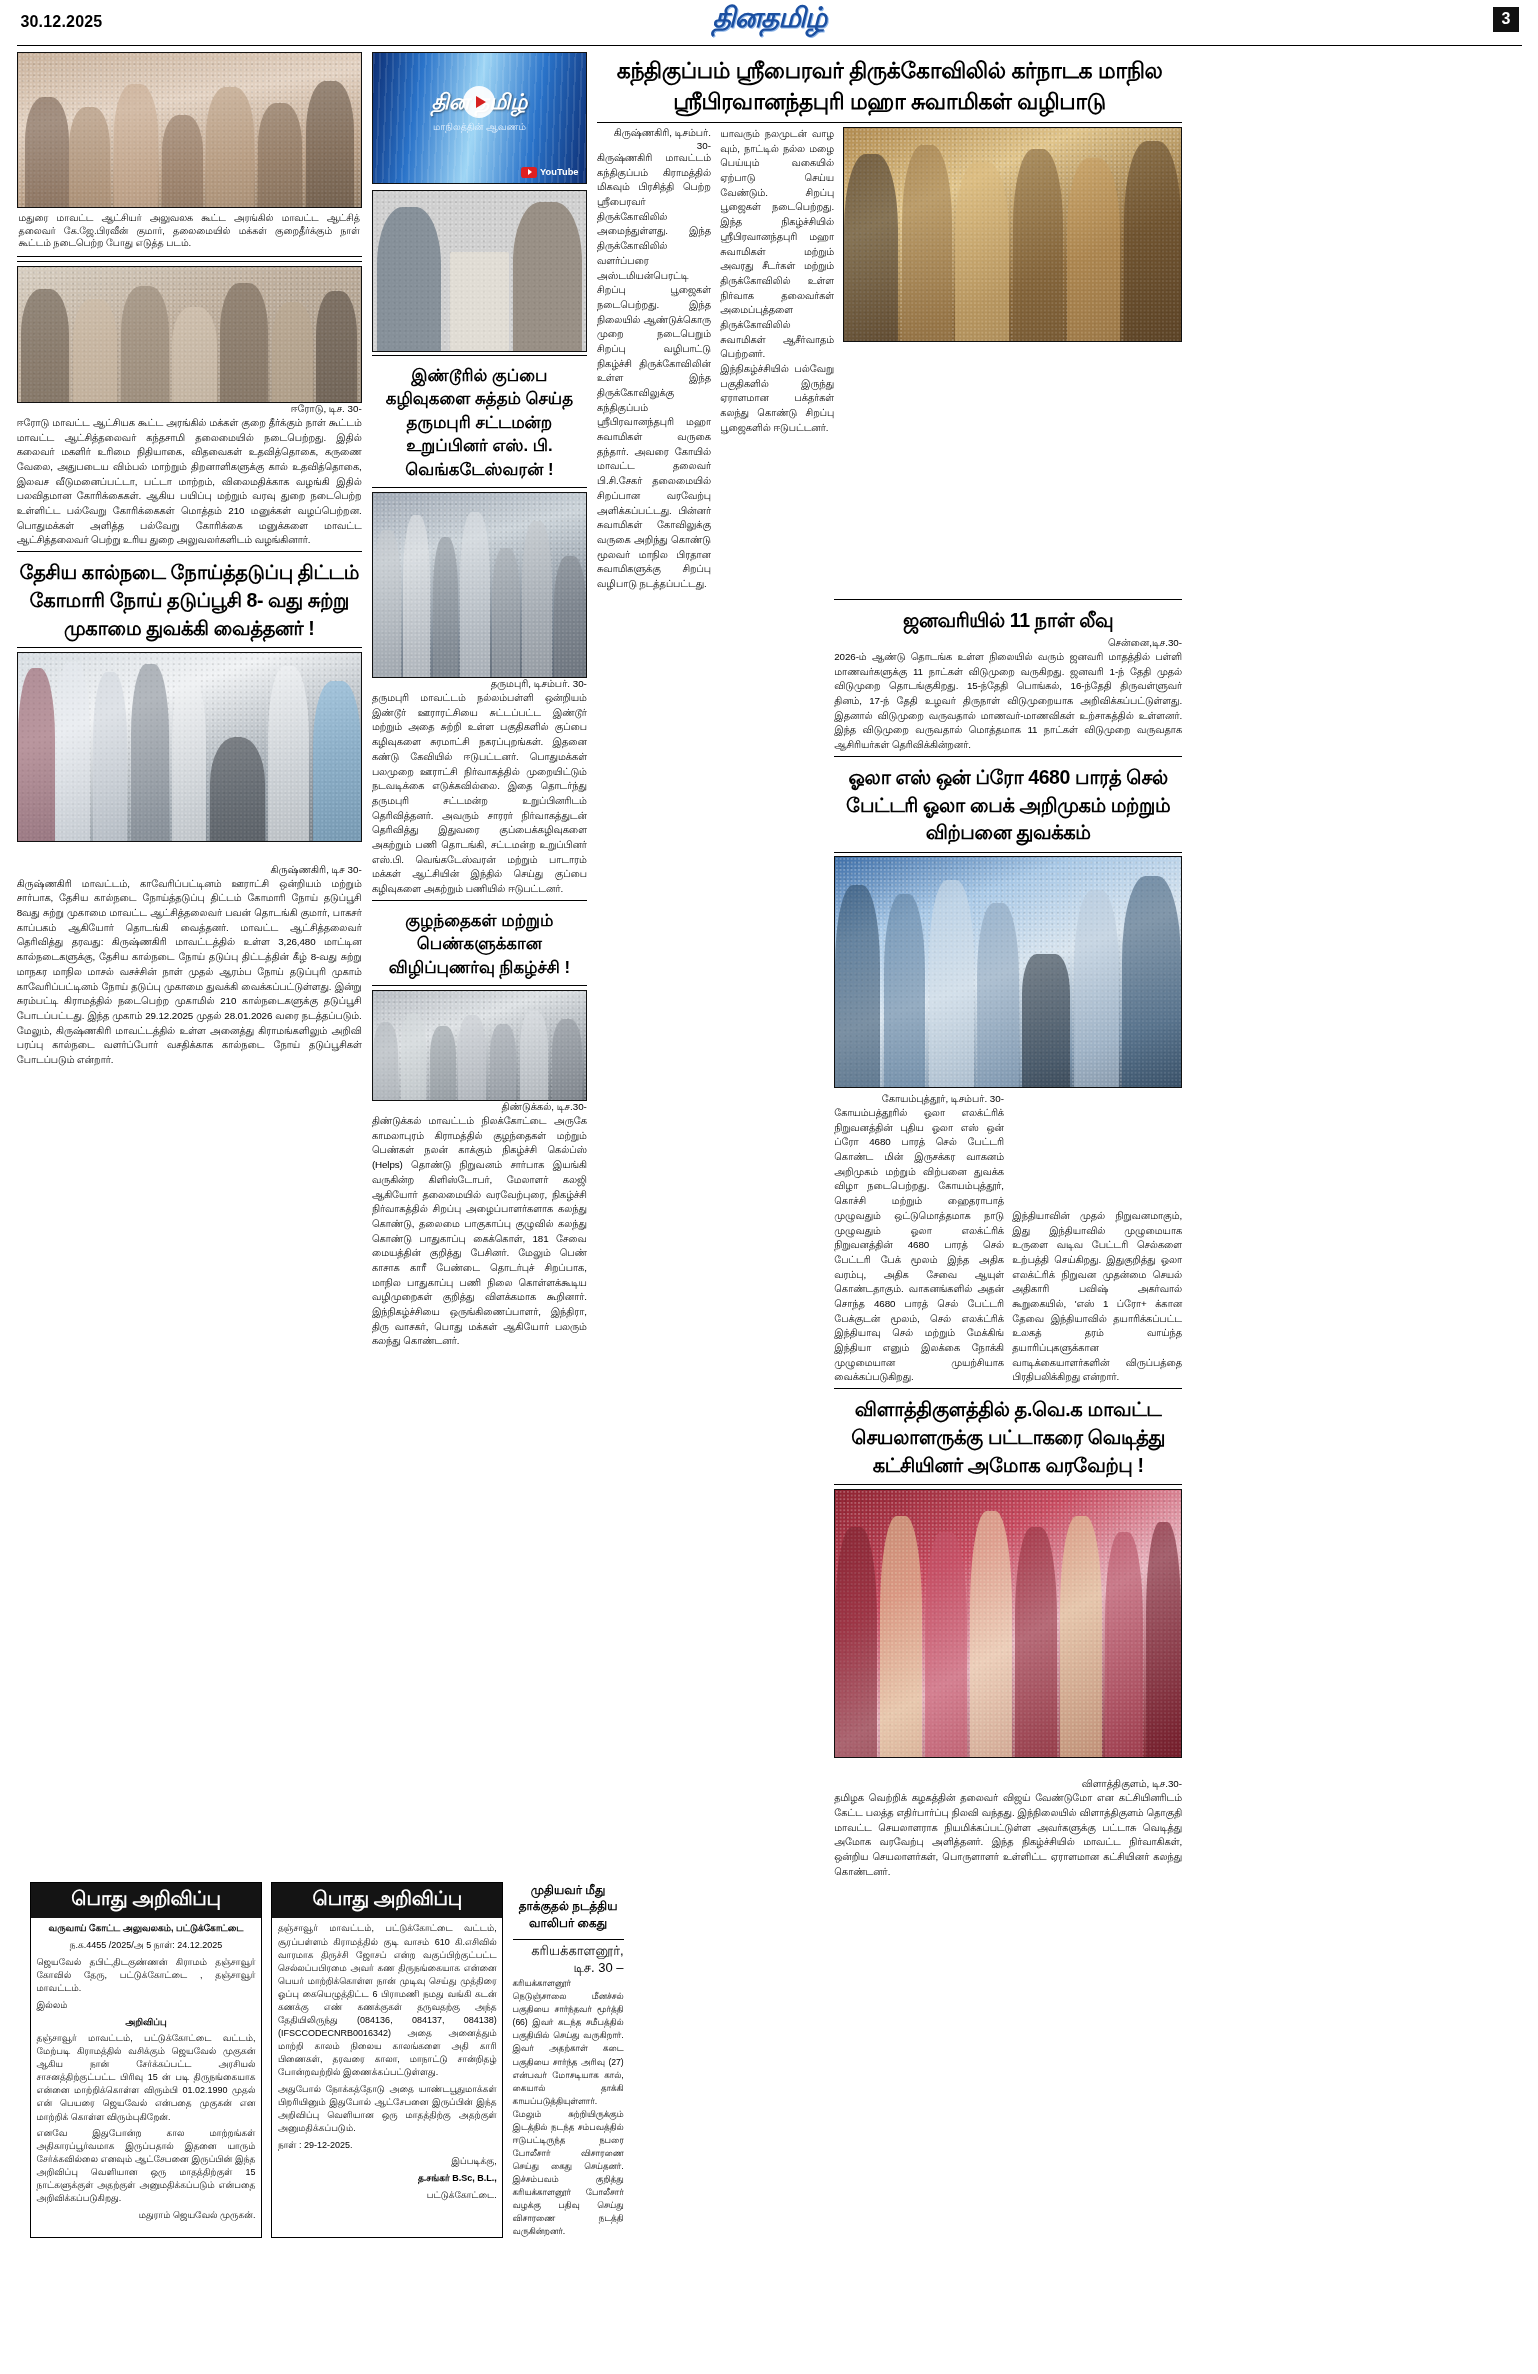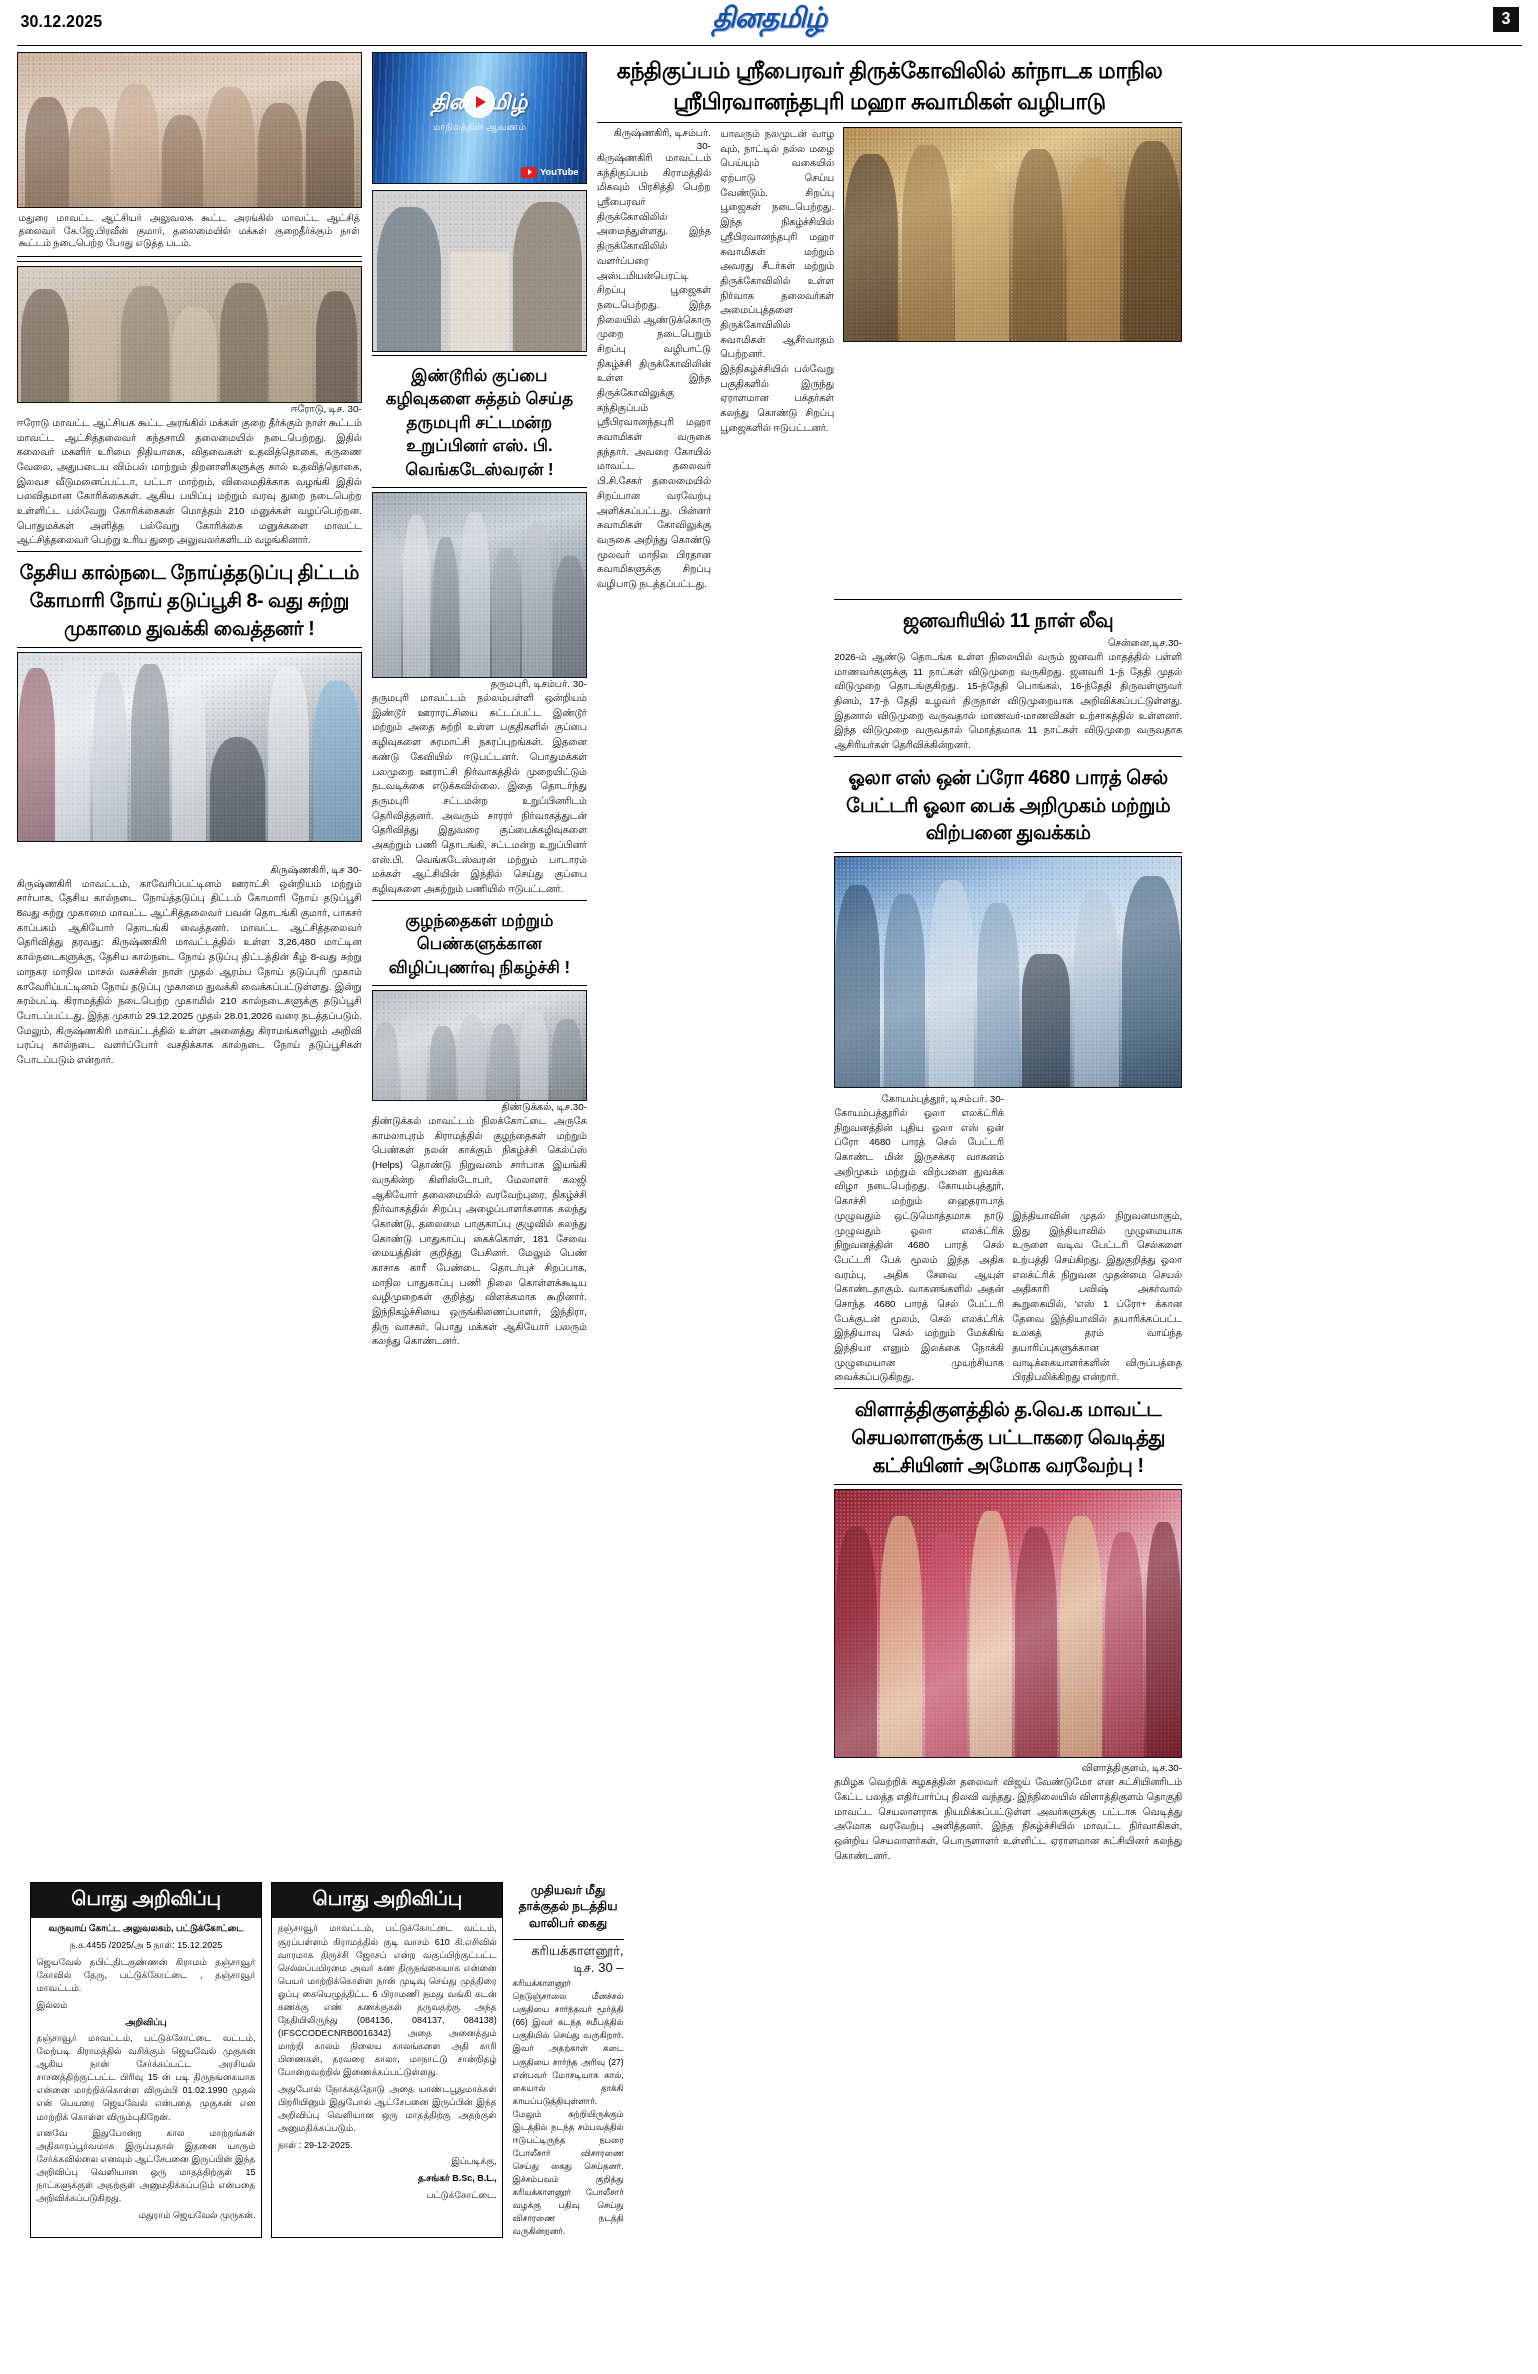--- a/index.html
+++ b/index.html
@@ -375,38 +375,38 @@
               <span style="left:26%;width:12%;height:84%;background:#c4566b"></span>
               <span style="left:39%;width:12%;height:92%;background:#f0e2b5"></span>
               <span style="left:52%;width:12%;height:86%;background:#8e2d3d"></span>
               <span style="left:65%;width:12%;height:90%;background:#e5d49c"></span>
               <span style="left:78%;width:11%;height:84%;background:#b14a5e"></span>
               <span style="left:90%;width:10%;height:88%;background:#6d1c29"></span>
             </div>
           </div>
 
           <div style="display:flex;gap:8.3px;margin-top:4.6px;">
-            <div style="flex:1;">
+            <div style="flex:1;margin-top:16px;">
               <div class="dateline">விளாத்திகுளம், டிச.30-</div>
               <div class="body-txt">தமிழக வெற்றிக் கழகத்தின் தலைவர் விஜய் வேண்டுமோ என கட்சியினரிடம் கேட்ட பலத்த எதிர்பார்ப்பு நிலவி வந்தது. இந்நிலையில் விளாத்திகுளம் தொகுதி மாவட்ட செயலாளராக நியமிக்கப்பட்டுள்ள அவர்களுக்கு பட்டாசு வெடித்து அமோக வரவேற்பு அளித்தனர்.
 இந்த நிகழ்ச்சியில் மாவட்ட நிர்வாகிகள், ஒன்றிய செயலாளர்கள், பொருளாளர் உள்ளிட்ட ஏராளமான கட்சியினர் கலந்து கொண்டனர்.</div>
             </div>
           </div>
         </div>
       </div>
     </div>
   </div>
 
   <div style="position:absolute;left:30px;top:1878px;width:594px;display:flex;gap:9.3px;">
 
     <div class="notice" style="width:232px;">
       <div class="notice-hd">பொது அறிவிப்பு</div>
       <div class="notice-bd">
         <p class="ctr bold">வருவாய் கோட்ட அலுவலகம், பட்டுக்கோட்டை</p>
-        <p class="ctr">ந.க.4455 /2025/அ 5 நாள்: 15.12.2025</p>
+        <p class="ctr">ந.க.4455 /2025/அ 5 நாள்: 24.12.2025</p>
         <p>ஜெயவேல் தபிட்,திடகுண்ணன் கிராமம் தஞ்சாவூர் கோவில் தேரு, பட்டுக்கோட்டை , தஞ்சாவூர் மாவட்டம்.</p>
         <p>இல்லம்</p>
         <p class="ctr bold">அறிவிப்பு</p>
         <p>தஞ்சாவூர் மாவட்டம், பட்டுக்கோட்டை வட்டம், மேற்படி கிராமத்தில் வசிக்கும் ஜெயவேல் முகுகன் ஆகிய நான் சேர்க்கப்பட்ட அரசியல் சாசனத்திற்குட்பட்ட பிரிவு 15 ன் படி திருநங்கையாக என்னை மாற்றிக்கொள்ள விரும்பி 01.02.1990 முதல் என் பெயரை ஜெயவேல் என்பதை முகுகன் என மாற்றிக் கொள்ள விரும்புகிறேன்.</p>
         <p>எனவே இதுபோன்ற கால மாற்றங்கள் அதிகாரப்பூர்வமாக இருப்பதால் இதனை யாரும் சேர்க்கவில்லை எனவும் ஆட்சேபனை இருப்பின் இந்த அறிவிப்பு வெளியான ஒரு மாதத்திற்குள் 15 நாட்களுக்குள் அதற்குள் அனுமதிக்கப்படும் என்பதை அறிவிக்கப்படுகிறது.</p>
         <p class="rt">மதுராம் ஜெயவேல் முருகன்.</p>
       </div>
     </div>
 
     <div class="notice" style="width:232px;">

